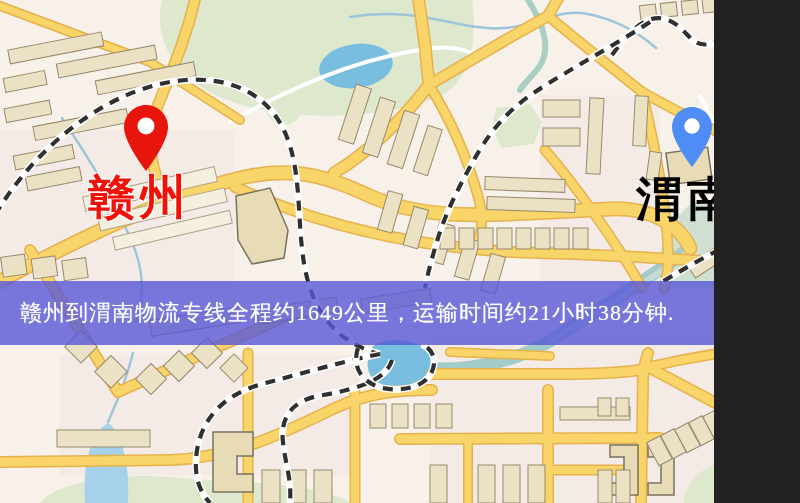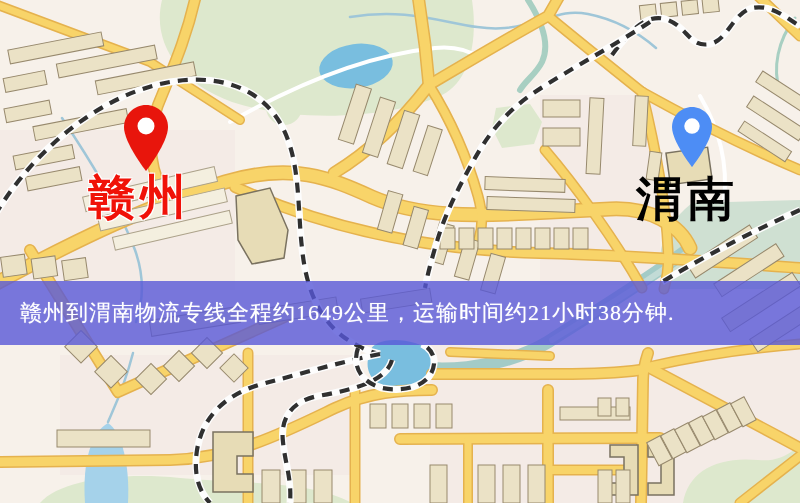--- a/index.html
+++ b/index.html
@@ -1,17 +1,17 @@
 <!DOCTYPE html>
 <html><head>
 <meta charset="utf-8">
 <style>
   html,body{margin:0;padding:0;background:#222;}
   .stage{
-    position:relative;width:800px;height:503px;overflow:hidden;
+    position:relative;width:714px;height:503px;overflow:hidden;
     font-family:"Liberation Sans","DejaVu Sans",sans-serif;
     background:#f7f1ea;
   }
   .stage svg{position:absolute;left:0;top:0;display:block;}
   
   .grn{fill:#dde8cd;stroke:none;}
   .grn2{fill:#cfe0d2;}
   .wat{fill:#79bedf;}
   .wat2{fill:#a5d2ea;}
   .rd-c{fill:none;stroke:#e5b24e;stroke-linecap:round;stroke-linejoin:round;}

